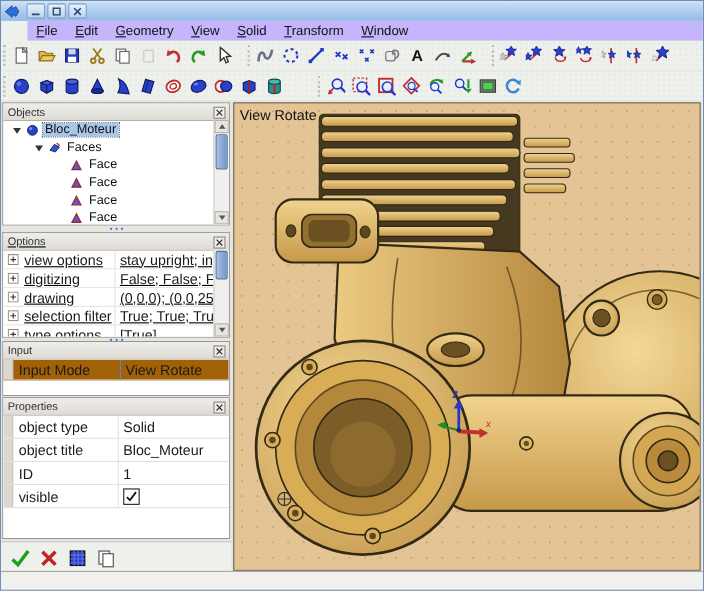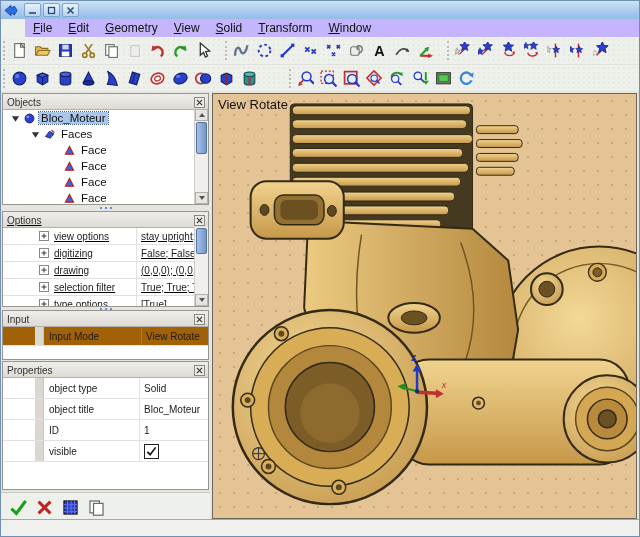--- a/index.html
+++ b/index.html
@@ -47,21 +47,21 @@
   .vsb .thumb{position:absolute;left:1px;right:1px;background:linear-gradient(90deg,#a9c0e4,#7396cc);border:1px solid #51719f;border-radius:2px;box-sizing:border-box;}
   .tri{width:0;height:0;border-left:3px solid transparent;border-right:3px solid transparent;}
   .tri.u{border-bottom:4px solid #555;} .tri.d{border-top:4px solid #555;}
   
   .trow{height:16px;display:flex;align-items:center;font-size:11.5px;color:#111;white-space:nowrap;}
   .texp{width:13px;display:flex;justify-content:center;flex:0 0 auto;}
   .ticon{width:15px;height:13px;flex:0 0 auto;margin-right:2px;}
   .tlabel{padding:0 2px;}
   .tlabel.sel{background:#aac6e8;outline:1px dotted #44608c;}
   
-  .grow{display:flex;align-items:center;border-bottom:1px solid #e2e1de;font-size:10px;color:#1a1a1a;box-sizing:border-box;background:#fff;padding-left:32px;}
+  .grow{display:flex;align-items:center;border-bottom:1px solid #e2e1de;font-size:13px;color:#1a1a1a;box-sizing:border-box;background:#fff;}
   .gexp{width:17px;flex:0 0 auto;display:flex;justify-content:center;}
   .gname{flex:0 0 auto;padding-left:2px;overflow:hidden;white-space:nowrap;}
   .gval{flex:1;border-left:1px solid #e2e1de;padding-left:4px;overflow:hidden;white-space:nowrap;align-self:stretch;display:flex;align-items:center;}
   .gstrip{width:8px;align-self:stretch;background:#dbd8d2;border-right:1px solid #c8c5bf;flex:0 0 auto;}
   .grow.sel{background:#a16207;}
   .grow.sel .gval{border-left-color:#5d88bd;}
   .swatch{width:14px;height:13px;border:1px solid #444;display:inline-block;margin-right:5px;flex:0 0 auto;}
   .cbox{width:13px;height:13px;border:1px solid #222;background:#fff;display:flex;align-items:center;justify-content:center;}
   .cbox svg{width:11px;height:11px;}
   

